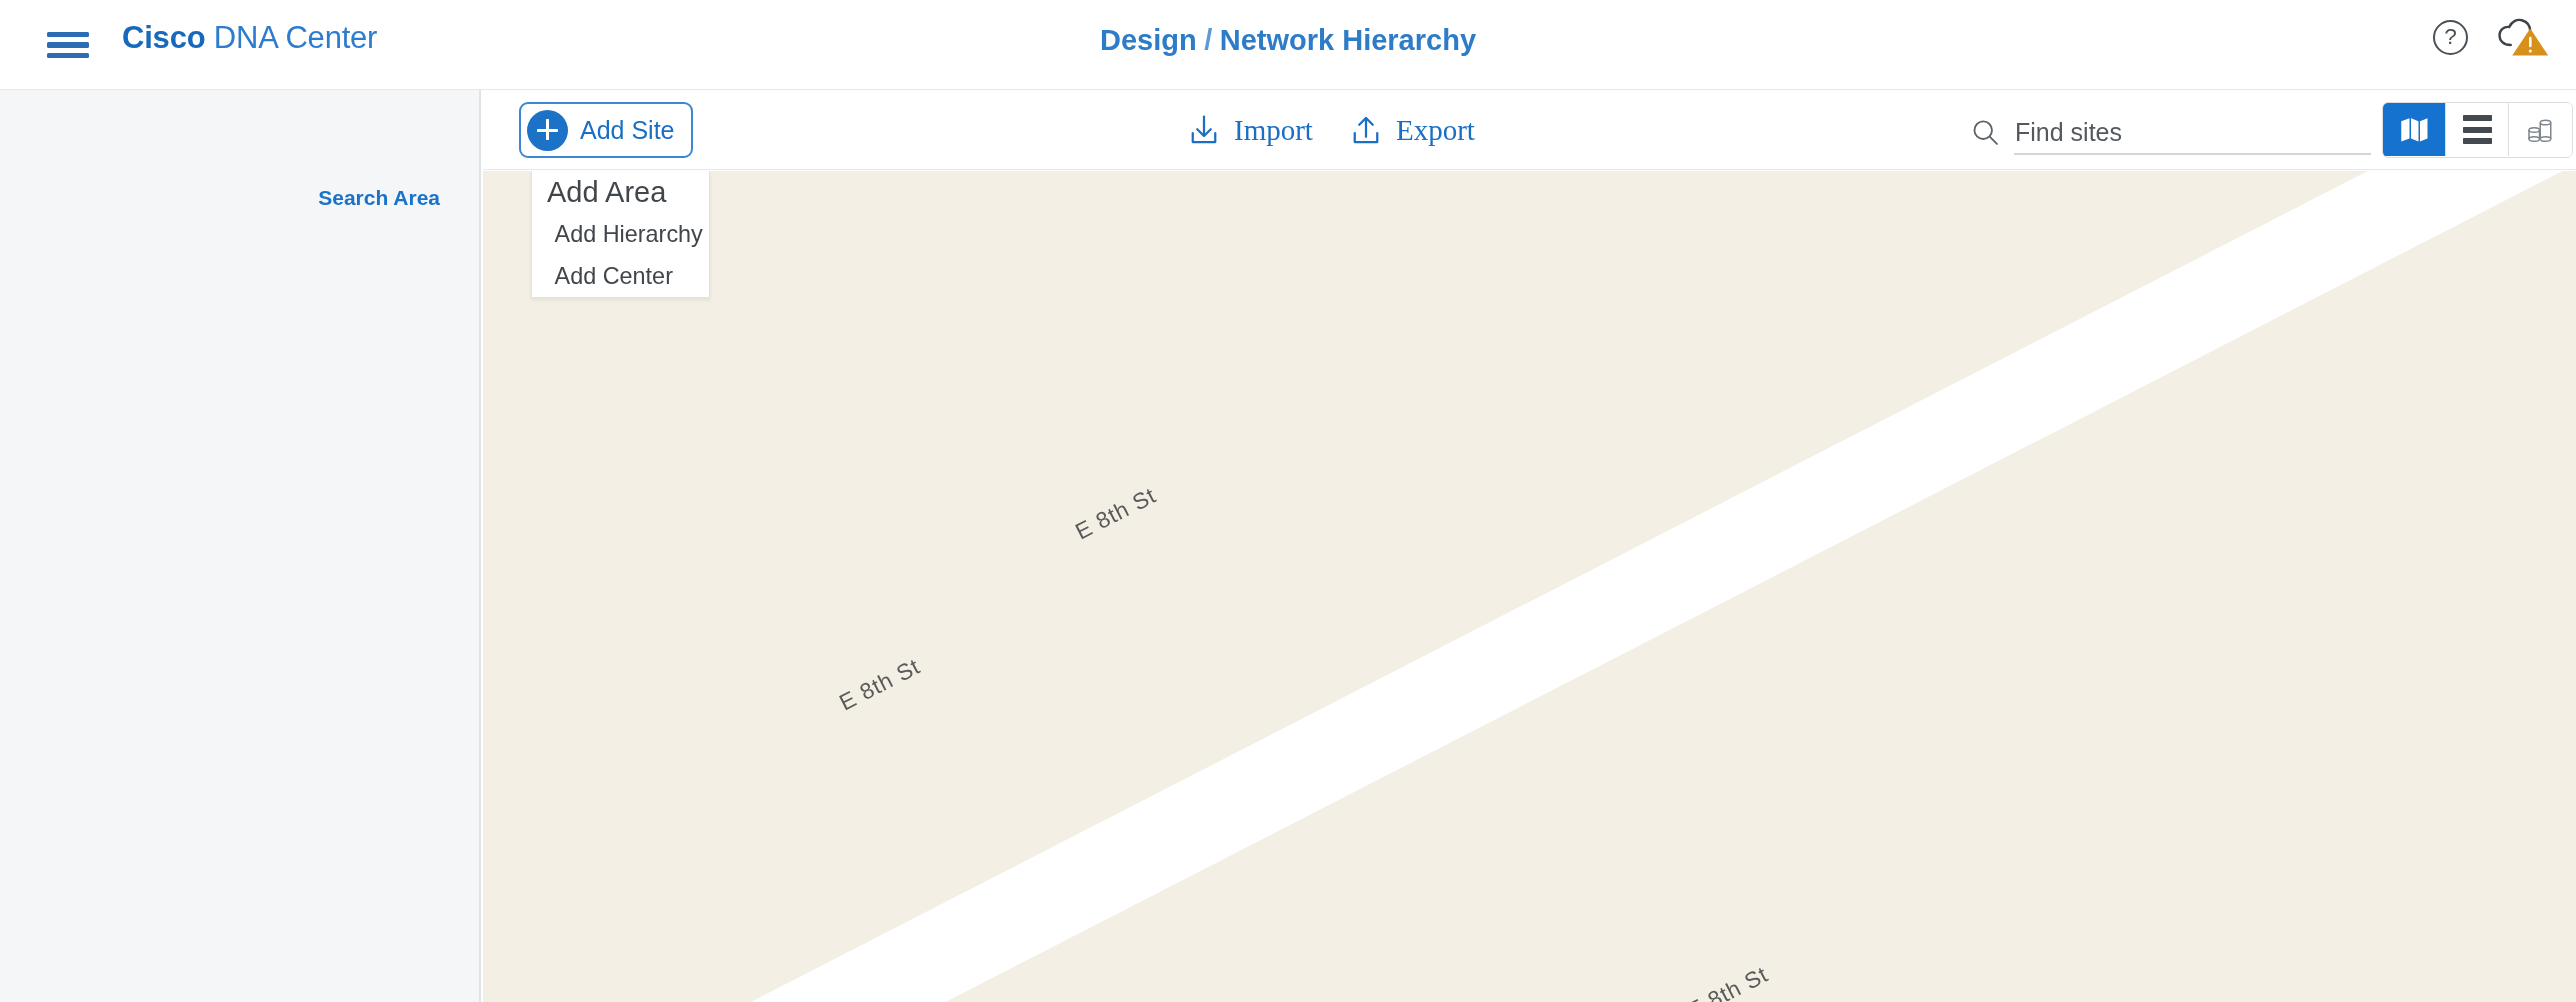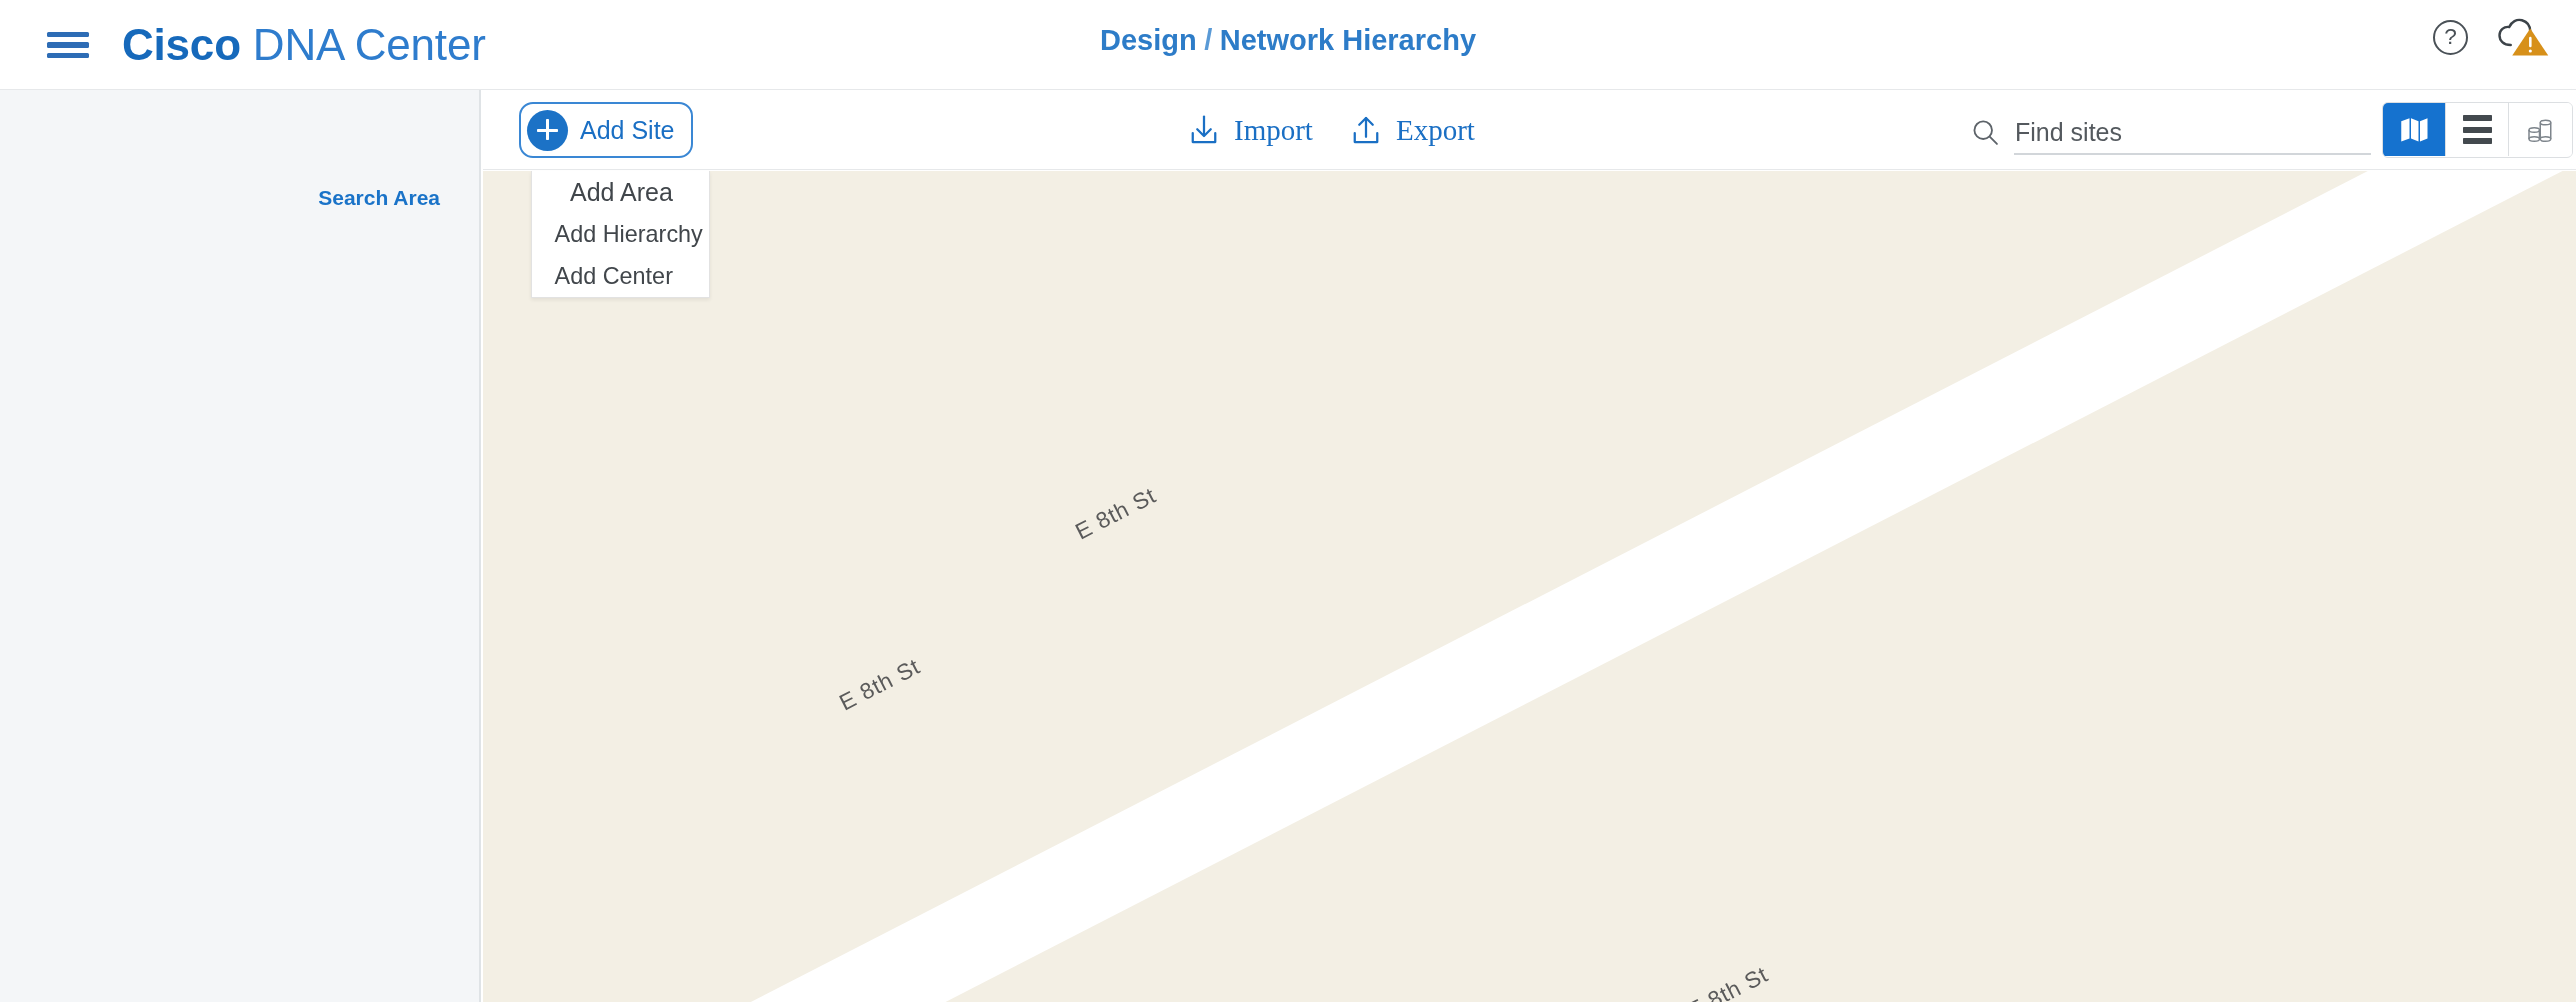--- a/index.html
+++ b/index.html
@@ -42,21 +42,21 @@
     width: 42px;
     height: 5.3px;
     border-radius: 1.5px;
     background: #2d6cb5;
   }
 
   .brand {
     position: absolute;
     left: 122px;
     top: 19.6px;
-    font-size: 44px;
+    font-size: 31px;
     color: #1a73c8;
     letter-spacing: -0.2px;
     white-space: nowrap;
   }
   .brand .brand-strong { font-weight: 700; color: #1669bb; }
   .brand .brand-light  { font-weight: 400; color: #2e7ccd; }
 
   .breadcrumb {
     position: absolute;
     left: 0; right: 0;
@@ -145,21 +145,21 @@
     border-bottom: 1.5px solid #e6e8ea;
   }
 
   .add-site-btn {
     position: absolute;
     left: 36px;
     top: 12px;
     height: 56px;
     min-width: 158px;
     border: 2.3px solid #3a87d4;
-    border-radius: 14px;
+    border-radius: 9px;
     background: #ffffff;
     display: flex;
     align-items: center;
     padding: 0 16.6px 0 6px;
     gap: 12px;
     cursor: pointer;
     box-shadow: inset 0 0 0 3px #ffffff;
   }
   .plus-circle {
     width: 41px; height: 41px;
@@ -395,20 +395,20 @@
   <div class="road"></div>
 
   <div class="road-label" id="road-label-1">E 8th St</div>
   <div class="road-label" id="road-label-2">E 8th St</div>
   <div class="road-label" id="road-label-3">E 8th St</div>
 </div>
 
 <div style="position:absolute; left:531px; top:171px; width:179px; height:127px;
             background:#ffffff; border:1.5px solid #e2e2e2; border-top:none;
             box-shadow: 0 1.5px 3.8px rgba(0,0,0,0.07);">
-  <div style="height:42px; display:flex; align-items:center; padding-left:38px;
-              font-size:25px; color:#41464b; cursor:pointer; white-space:nowrap;">Add Area</div>
+  <div style="height:42px; display:flex; align-items:center; padding-left:15px;
+              font-size:29px; color:#41464b; cursor:pointer; white-space:nowrap;">Add Area</div>
   <div style="height:42px; display:flex; align-items:center; padding-left:22.6px;
               font-size:23.4px; color:#41464b; cursor:pointer; white-space:nowrap;">Add Hierarchy</div>
   <div style="height:42px; display:flex; align-items:center; padding-left:22.6px;
               font-size:23.4px; color:#41464b; cursor:pointer; white-space:nowrap;">Add Center</div>
 </div>
 
 
 </body></html>

